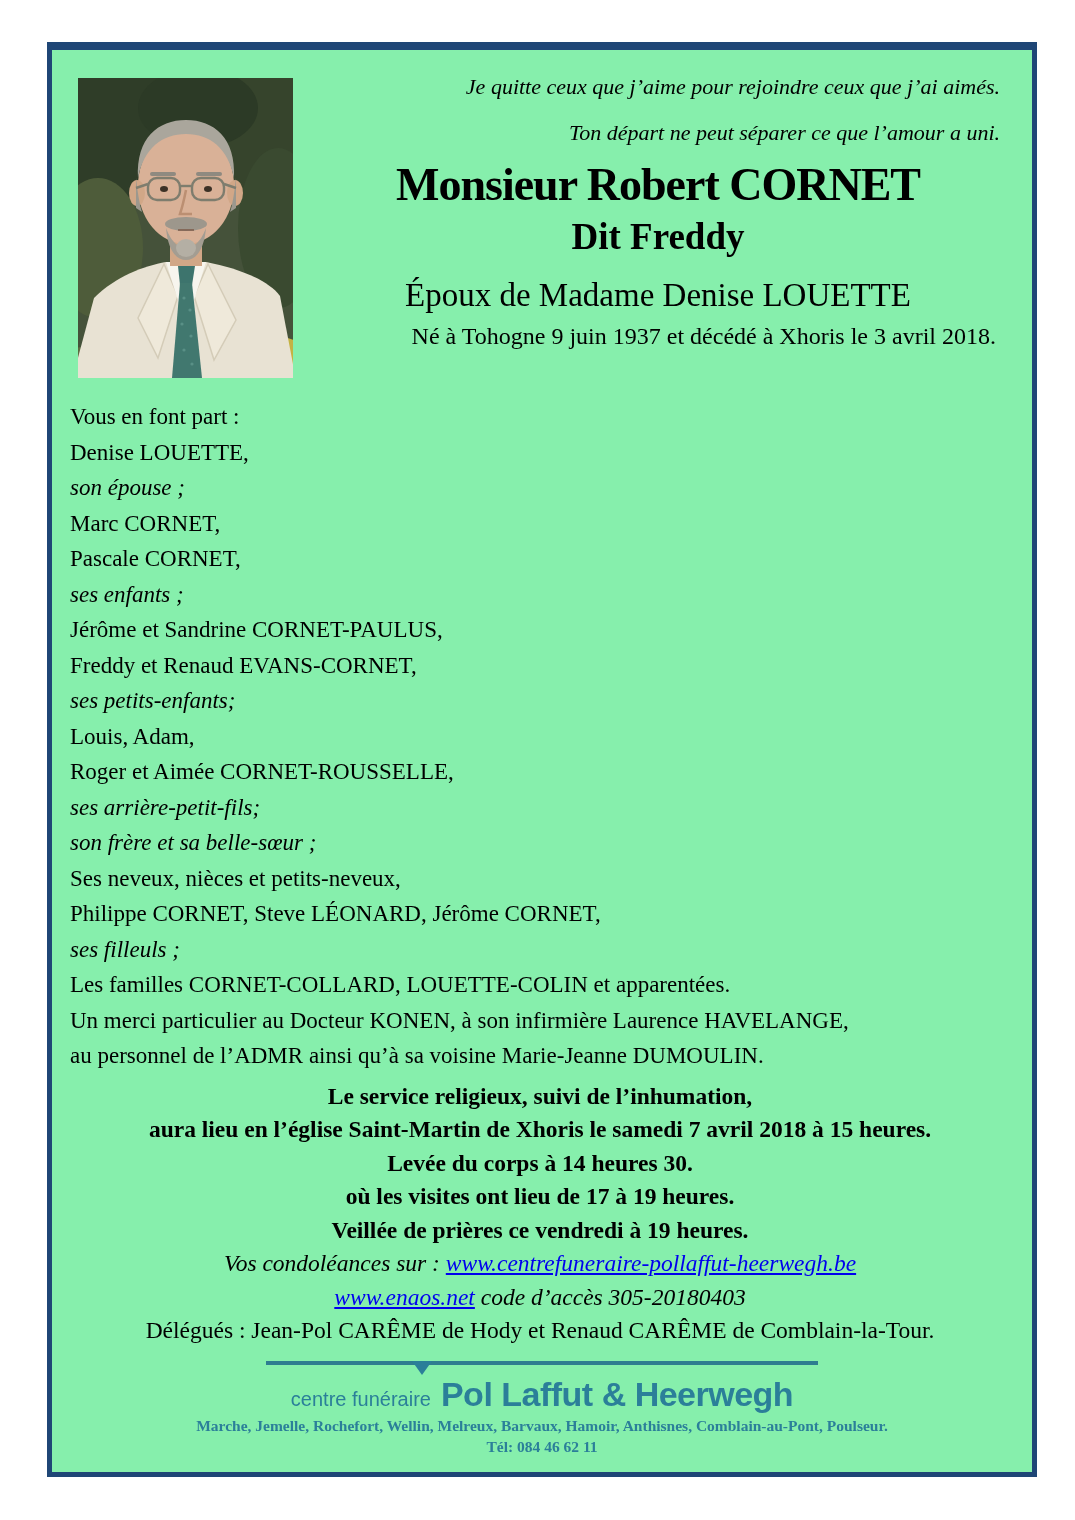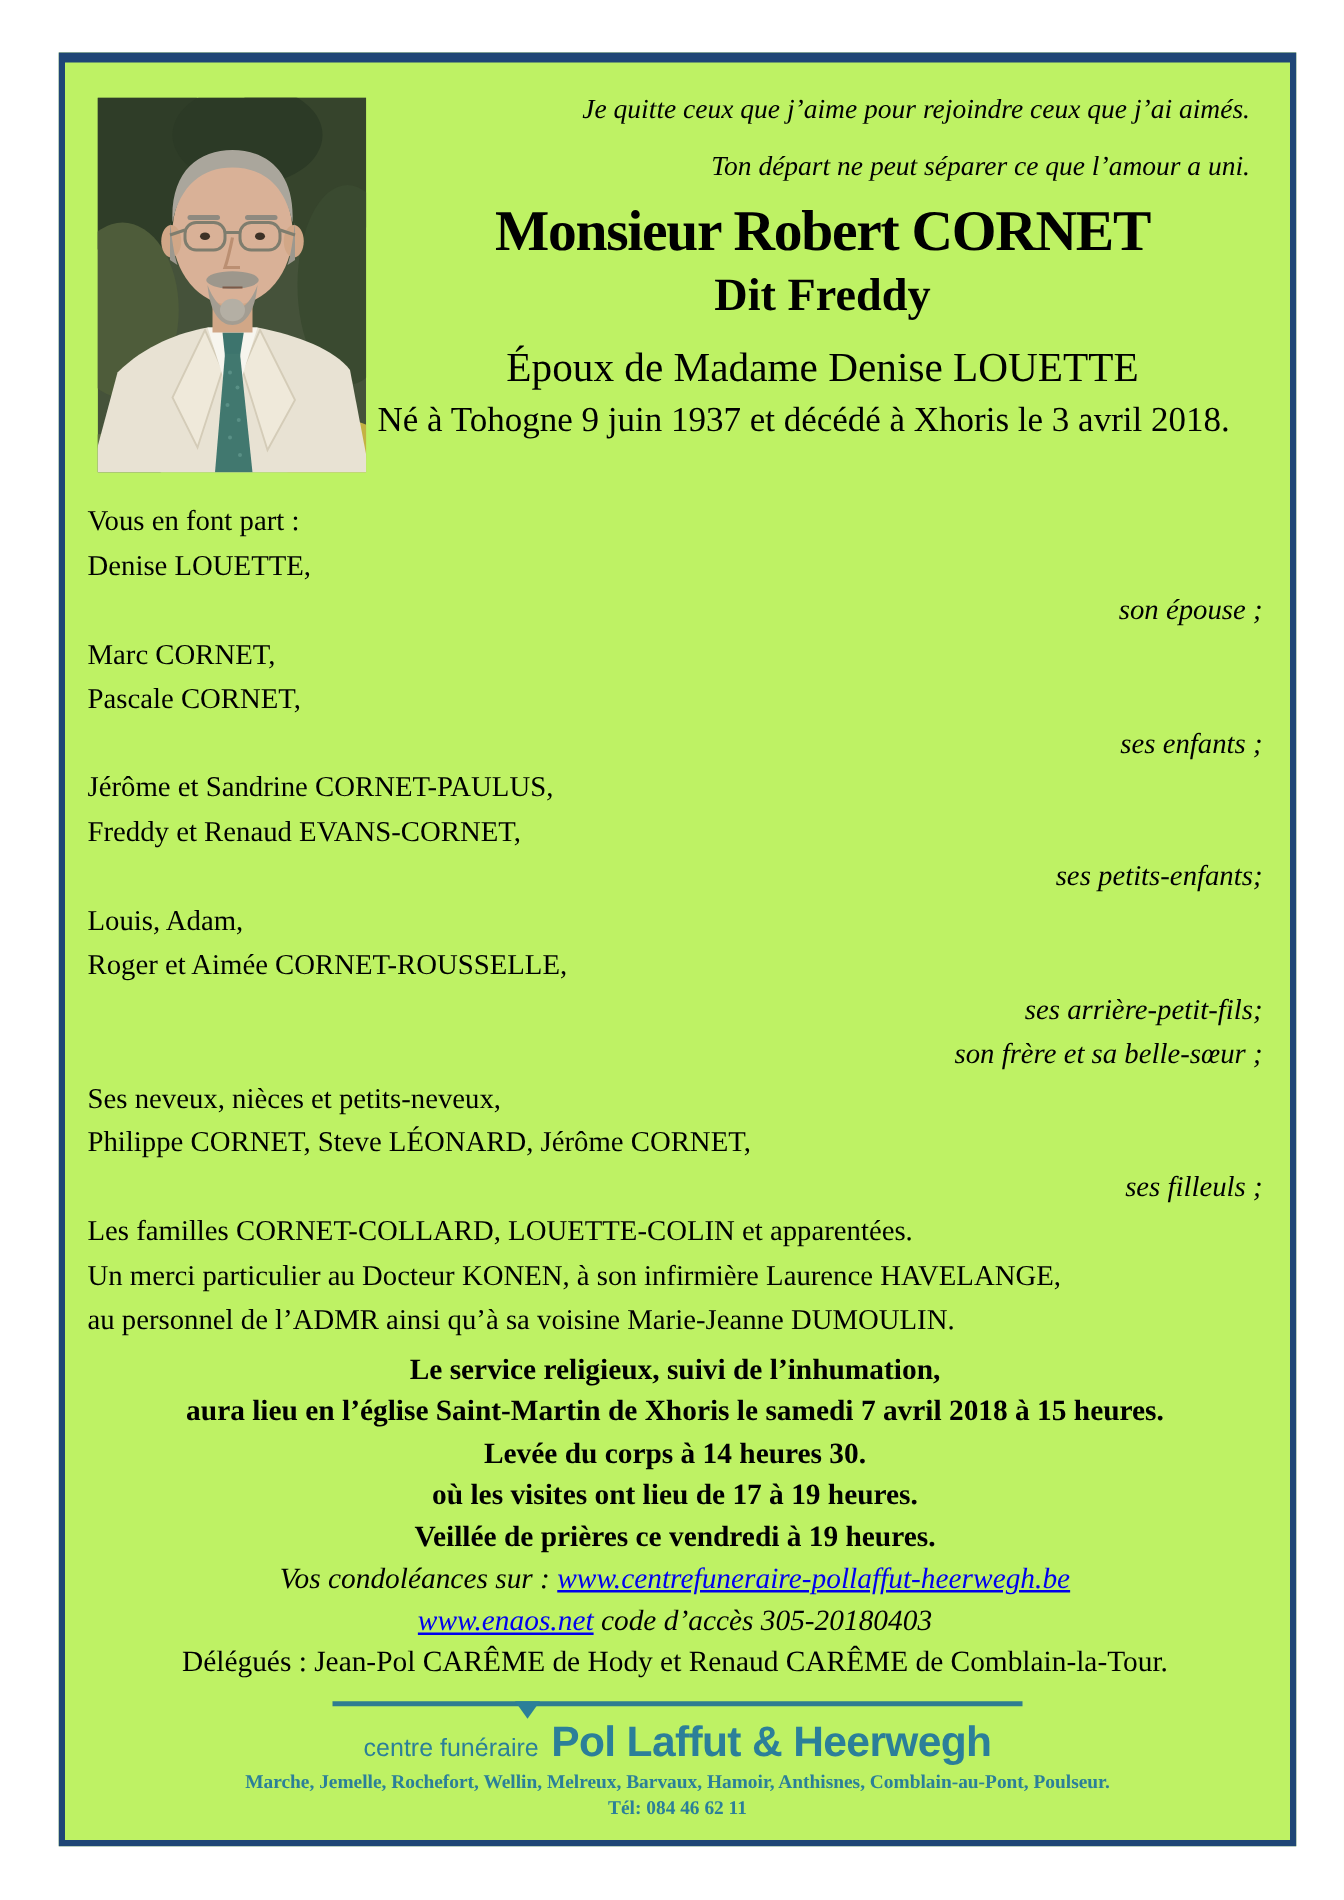--- a/index.html
+++ b/index.html
@@ -10,21 +10,21 @@
     font-family:"Liberation Serif", serif;
     color:#000;
     overflow:hidden;
   }
   .frame{
     position:absolute;
     left:47px;top:42px;
     width:980px;height:1422px;
     border:5px solid #1f4676;
     border-top-width:8px;
-    background:#bef264;
+    background:#86efac;
     overflow:hidden;
   }
   
   .header{position:relative;height:337px;}
   .photo{
     position:absolute;left:26px;top:28px;
     width:215px;height:300px;
     overflow:hidden;
   }
   .photo svg{display:block;width:215px;height:300px;}
@@ -35,26 +35,26 @@
   .deceased-title{
     margin:14px 0 0 0; text-align:center;
     font-size:46px; font-weight:bold; line-height:50px;
     letter-spacing:-1px;
   }
   .deceased-nick{
     margin:6px 0 0 0; text-align:center;
     font-size:37px; font-weight:bold; line-height:42px;
   }
   .spouse-line{margin:18px 0 0 0; text-align:center; font-size:33px; line-height:38px; font-weight:normal;}
-  .birth-death{margin:6px 18px 0 0; text-align:left; font-size:28px; line-height:33px;}
+  .birth-death{margin:6px 18px 0 0; text-align:right; font-size:24px; line-height:33px;}
   
   .family{padding:12px 22px 0 18px;}
   .line{margin:0; font-size:23px; line-height:35.5px; white-space:nowrap;}
   .left{text-align:left;}
-  .rel{text-align:right; font-style:italic;}
+  .rel{font-style:italic;}
   
   .notice{padding:6px 22px 0 18px;}
   .notice .cline{margin:0; text-align:center; font-size:23.5px; line-height:33.5px; white-space:nowrap;}
   .bold{font-weight:bold;}
   .ital{font-style:italic;}
   a.doc-link{color:#0000ee; text-decoration:underline; font-style:italic; cursor:pointer;}
   
   .footer{margin-top:13px; text-align:center;}
   .rule{width:552px; height:4px; background:#2e7d90; margin:0 auto;}
   .brand-row{

